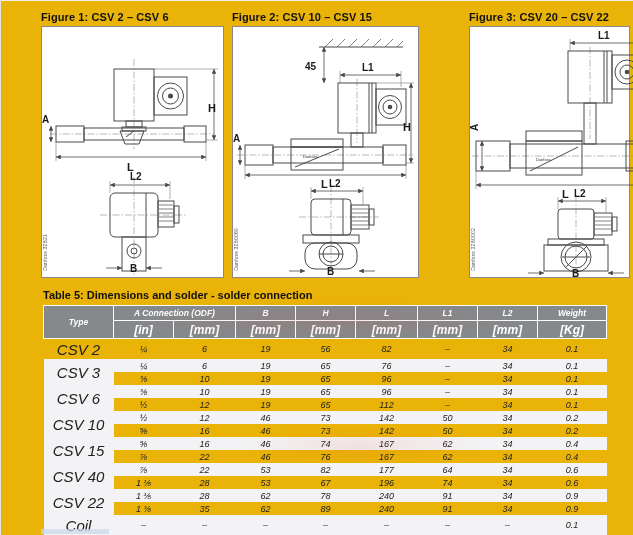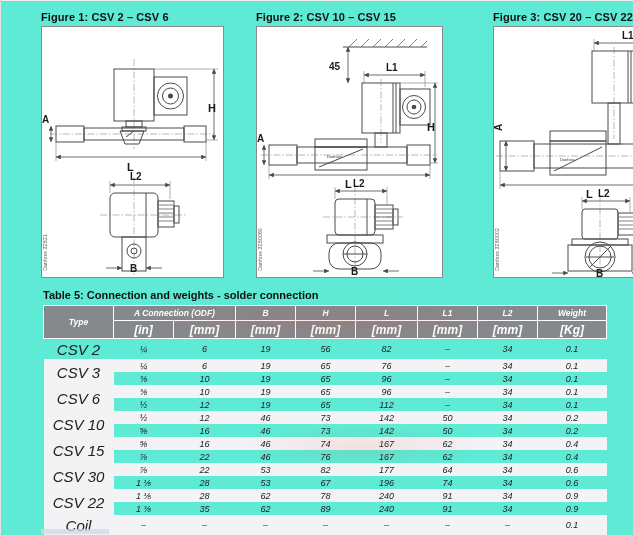--- a/index.html
+++ b/index.html
@@ -1,26 +1,26 @@
 <!DOCTYPE html>
 <html><head>
 <meta charset="utf-8">
 <style>
   * { margin:0; padding:0; box-sizing:border-box; }
   html,body { width:633px; height:535px; background:#ffffff; font-family:"Liberation Sans", sans-serif; color:#1a1a1a; }
-  .page { position:relative; width:633px; height:535px; background:#5eead4; overflow:hidden;
+  .page { position:relative; width:633px; height:535px; background:#eab308; overflow:hidden;
           border-left:1px solid #e3e3e3; border-top:1px solid #eee; }
   .figures { position:absolute; left:40px; top:10px; display:flex; gap:8px; }
   .figure { display:flex; flex-direction:column; }
   .fig-title { font-size:11px; font-weight:bold; color:#111; margin-bottom:3px; letter-spacing:0.1px; }
   .fig-box { position:relative; border:1px solid #8a8a8a; background:#fff; height:252px; }
   .fig-box svg { display:block; }
   .fig-code { position:absolute; left:1px; bottom:6px; writing-mode:vertical-rl; transform:rotate(180deg);
               font-size:5px; color:#555; letter-spacing:0.2px; line-height:1; }
-  .w1 { width:183px; } .w2 { width:187px;margin-left:24px; } .w3 { width:203px;padding-left:42px; }
+  .w1 { width:183px; } .w2 { width:187px; } .w3 { width:203px;padding-left:42px; }
 
   .table-wrap { position:absolute; left:42px; top:288px; width:563px; }
   .table-title { font-size:11px; font-weight:bold; color:#111; margin-bottom:4px; }
   table { border-collapse:collapse; width:563px; table-layout:fixed;font-style:italic; }
   thead th { background:#85898c; color:#ffffff; font-size:8.5px; font-weight:bold;
              border:1px solid #ffffff; padding:2px 2px; text-align:center; }
   thead tr.units th { font-size:12px; padding:1.5px 2px; }
   tbody td { font-size:9px; color:#222; text-align:center; padding:1.5px 3px; height:13px; vertical-align:middle; }
   tbody tr:nth-child(even) { background:#f3f3f5; }
   tbody td.type-cell { font-size:15px; color:#222; background:transparent; }
@@ -305,21 +305,21 @@
             <line class="dim" x1="138" y1="246" x2="154" y2="246" marker-start="url(#as3)"></line>
             <text class="dimtxt-s" x="102" y="250">B</text>
           </g>
         </svg>
         <div class="fig-code">Danfoss 32B0002</div>
       </div>
     </div>
   </div>
 
   <div class="table-wrap">
-    <div class="table-title">Table 5: Connection and weights - solder connection</div>
+    <div class="table-title">Table 5: Dimensions and solder - solder connection</div>
     <table>
       <colgroup>
         <col style="width:70px">
           <col style="width:60px">
           <col style="width:62px">
         <col style="width:60px">
           <col style="width:60px">
           <col style="width:62px">
         <col style="width:60px">
           <col style="width:60px">
@@ -437,21 +437,21 @@
             <td>⅞</td>
             <td>22</td>
             <td>46</td>
             <td>76</td>
             <td>167</td>
             <td>62</td>
             <td>34</td>
             <td>0.4</td>
           </tr>
           <tr>
-            <td rowspan="2" class="type-cell">CSV 30</td>
+            <td rowspan="2" class="type-cell">CSV 40</td>
             <td>⅞</td>
             <td>22</td>
             <td>53</td>
             <td>82</td>
             <td>177</td>
             <td>64</td>
             <td>34</td>
             <td>0.6</td>
           </tr>
           <tr>

